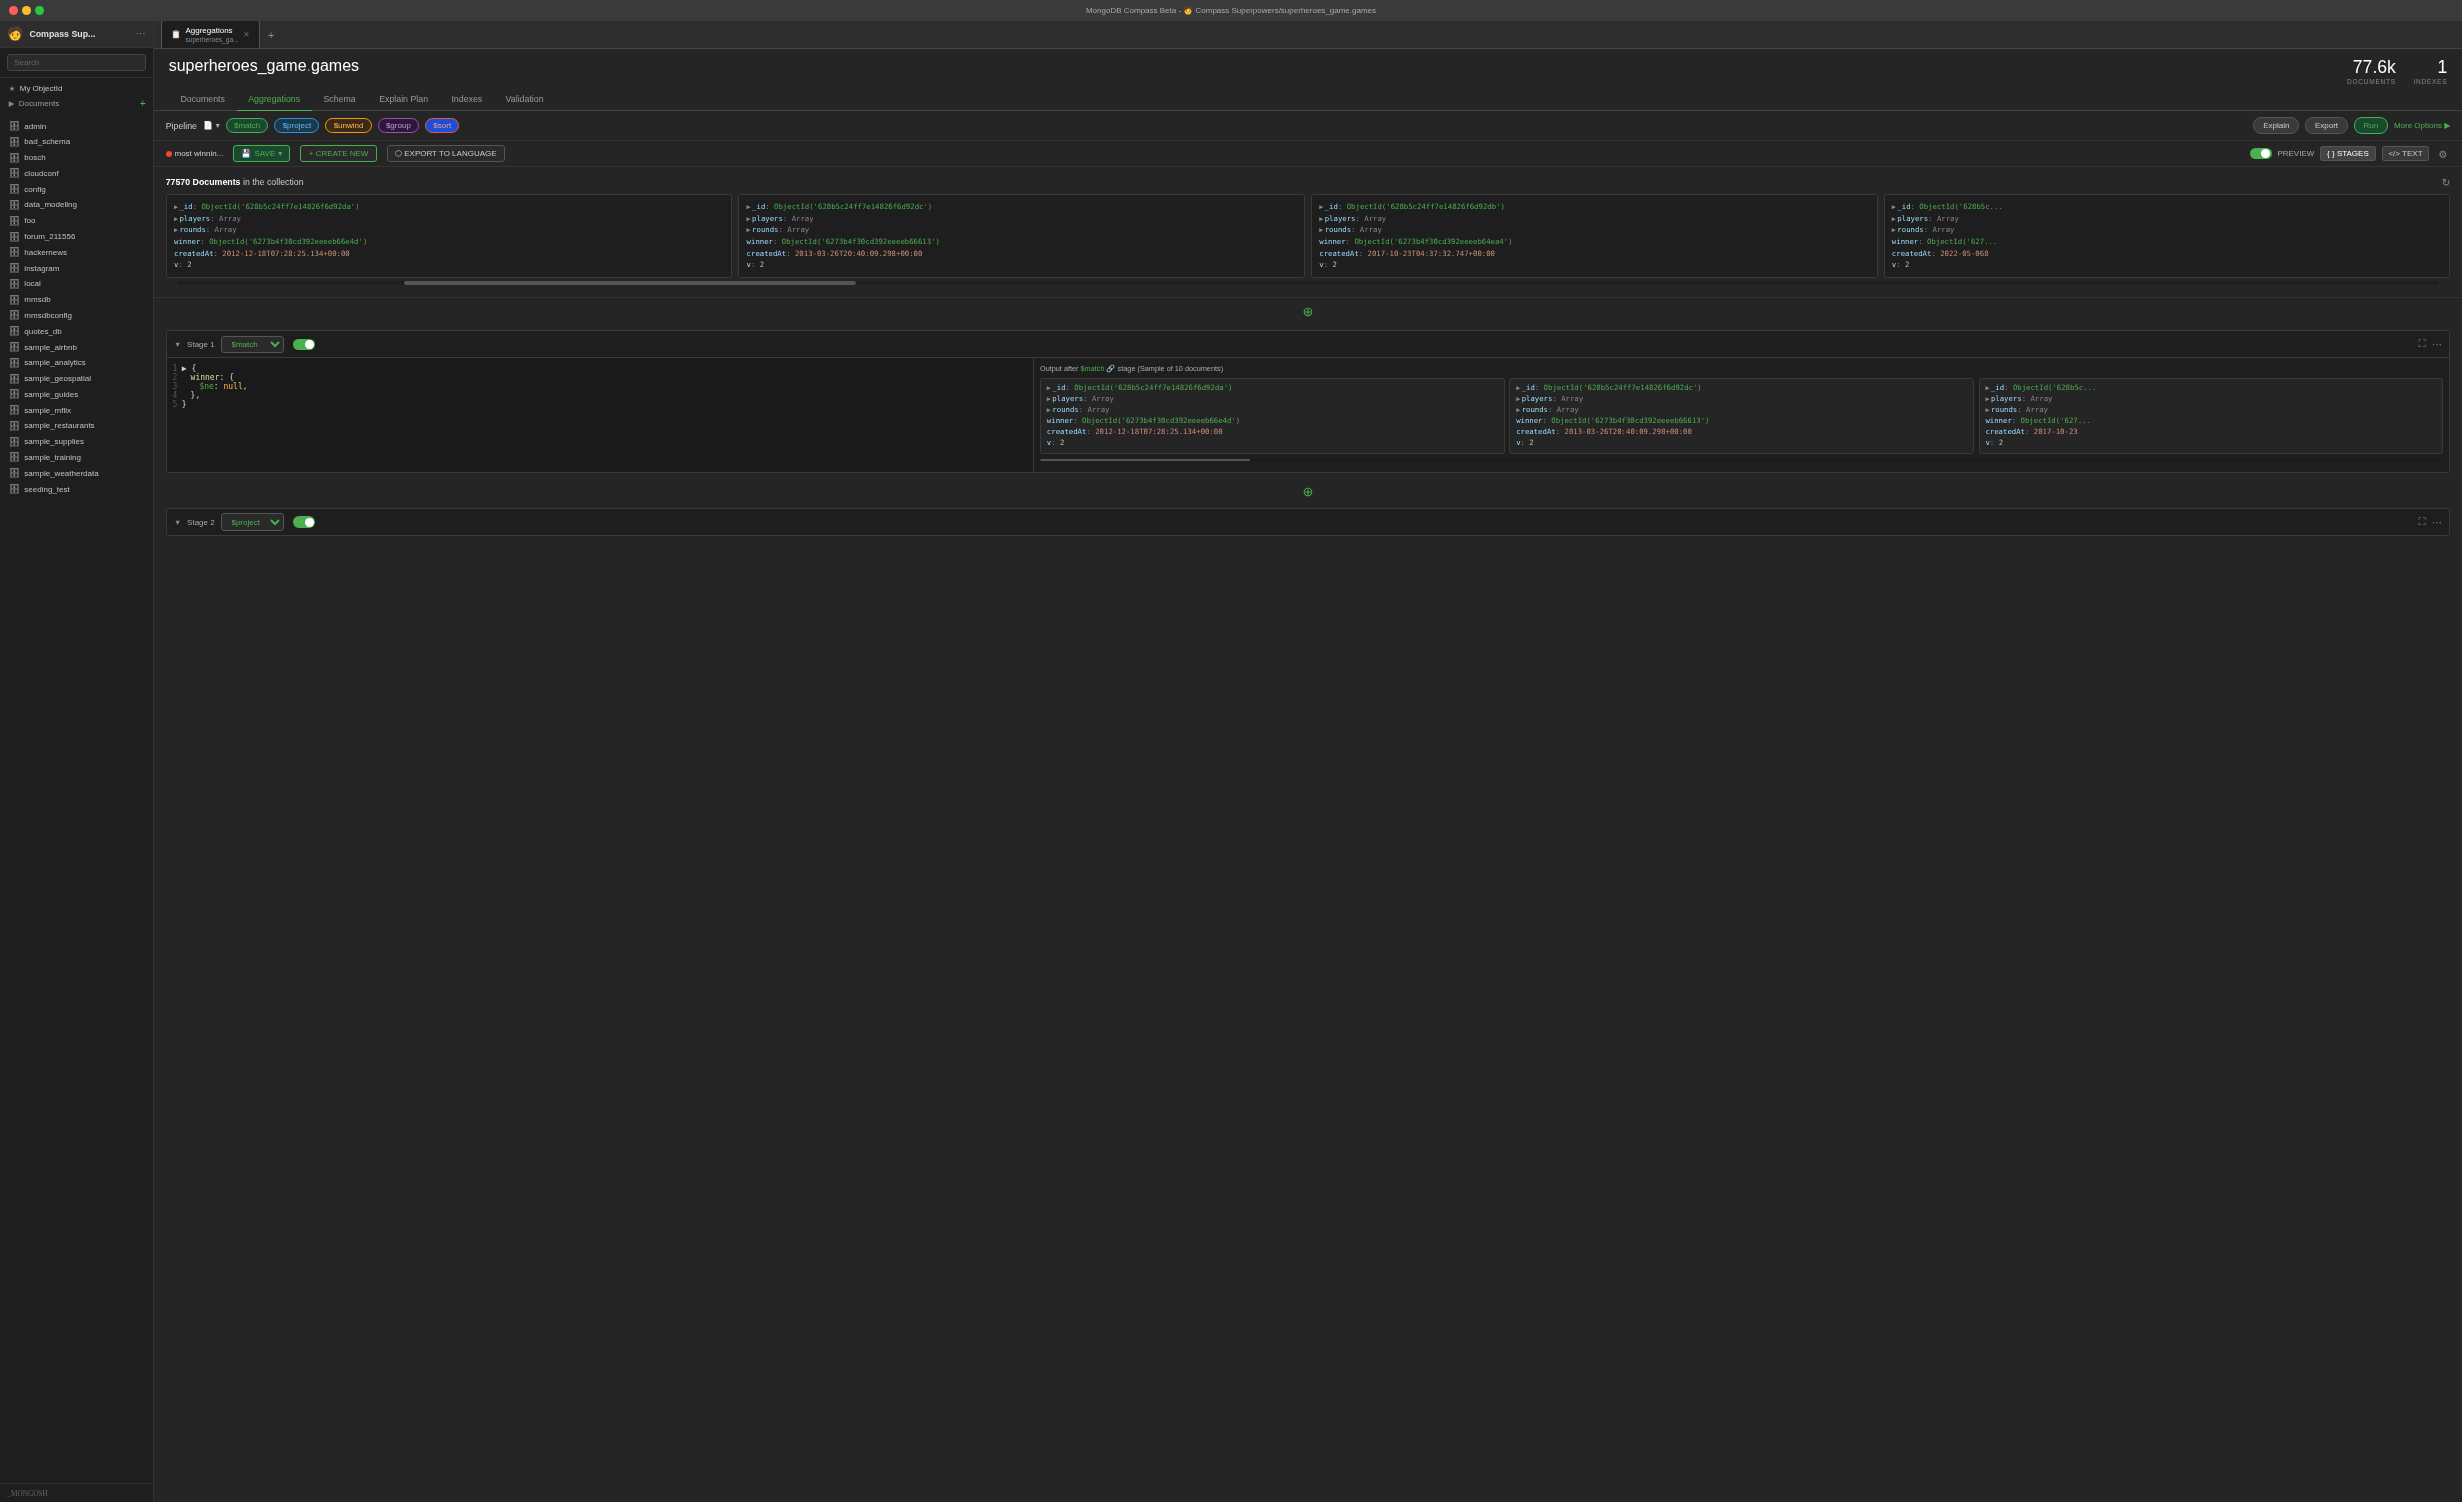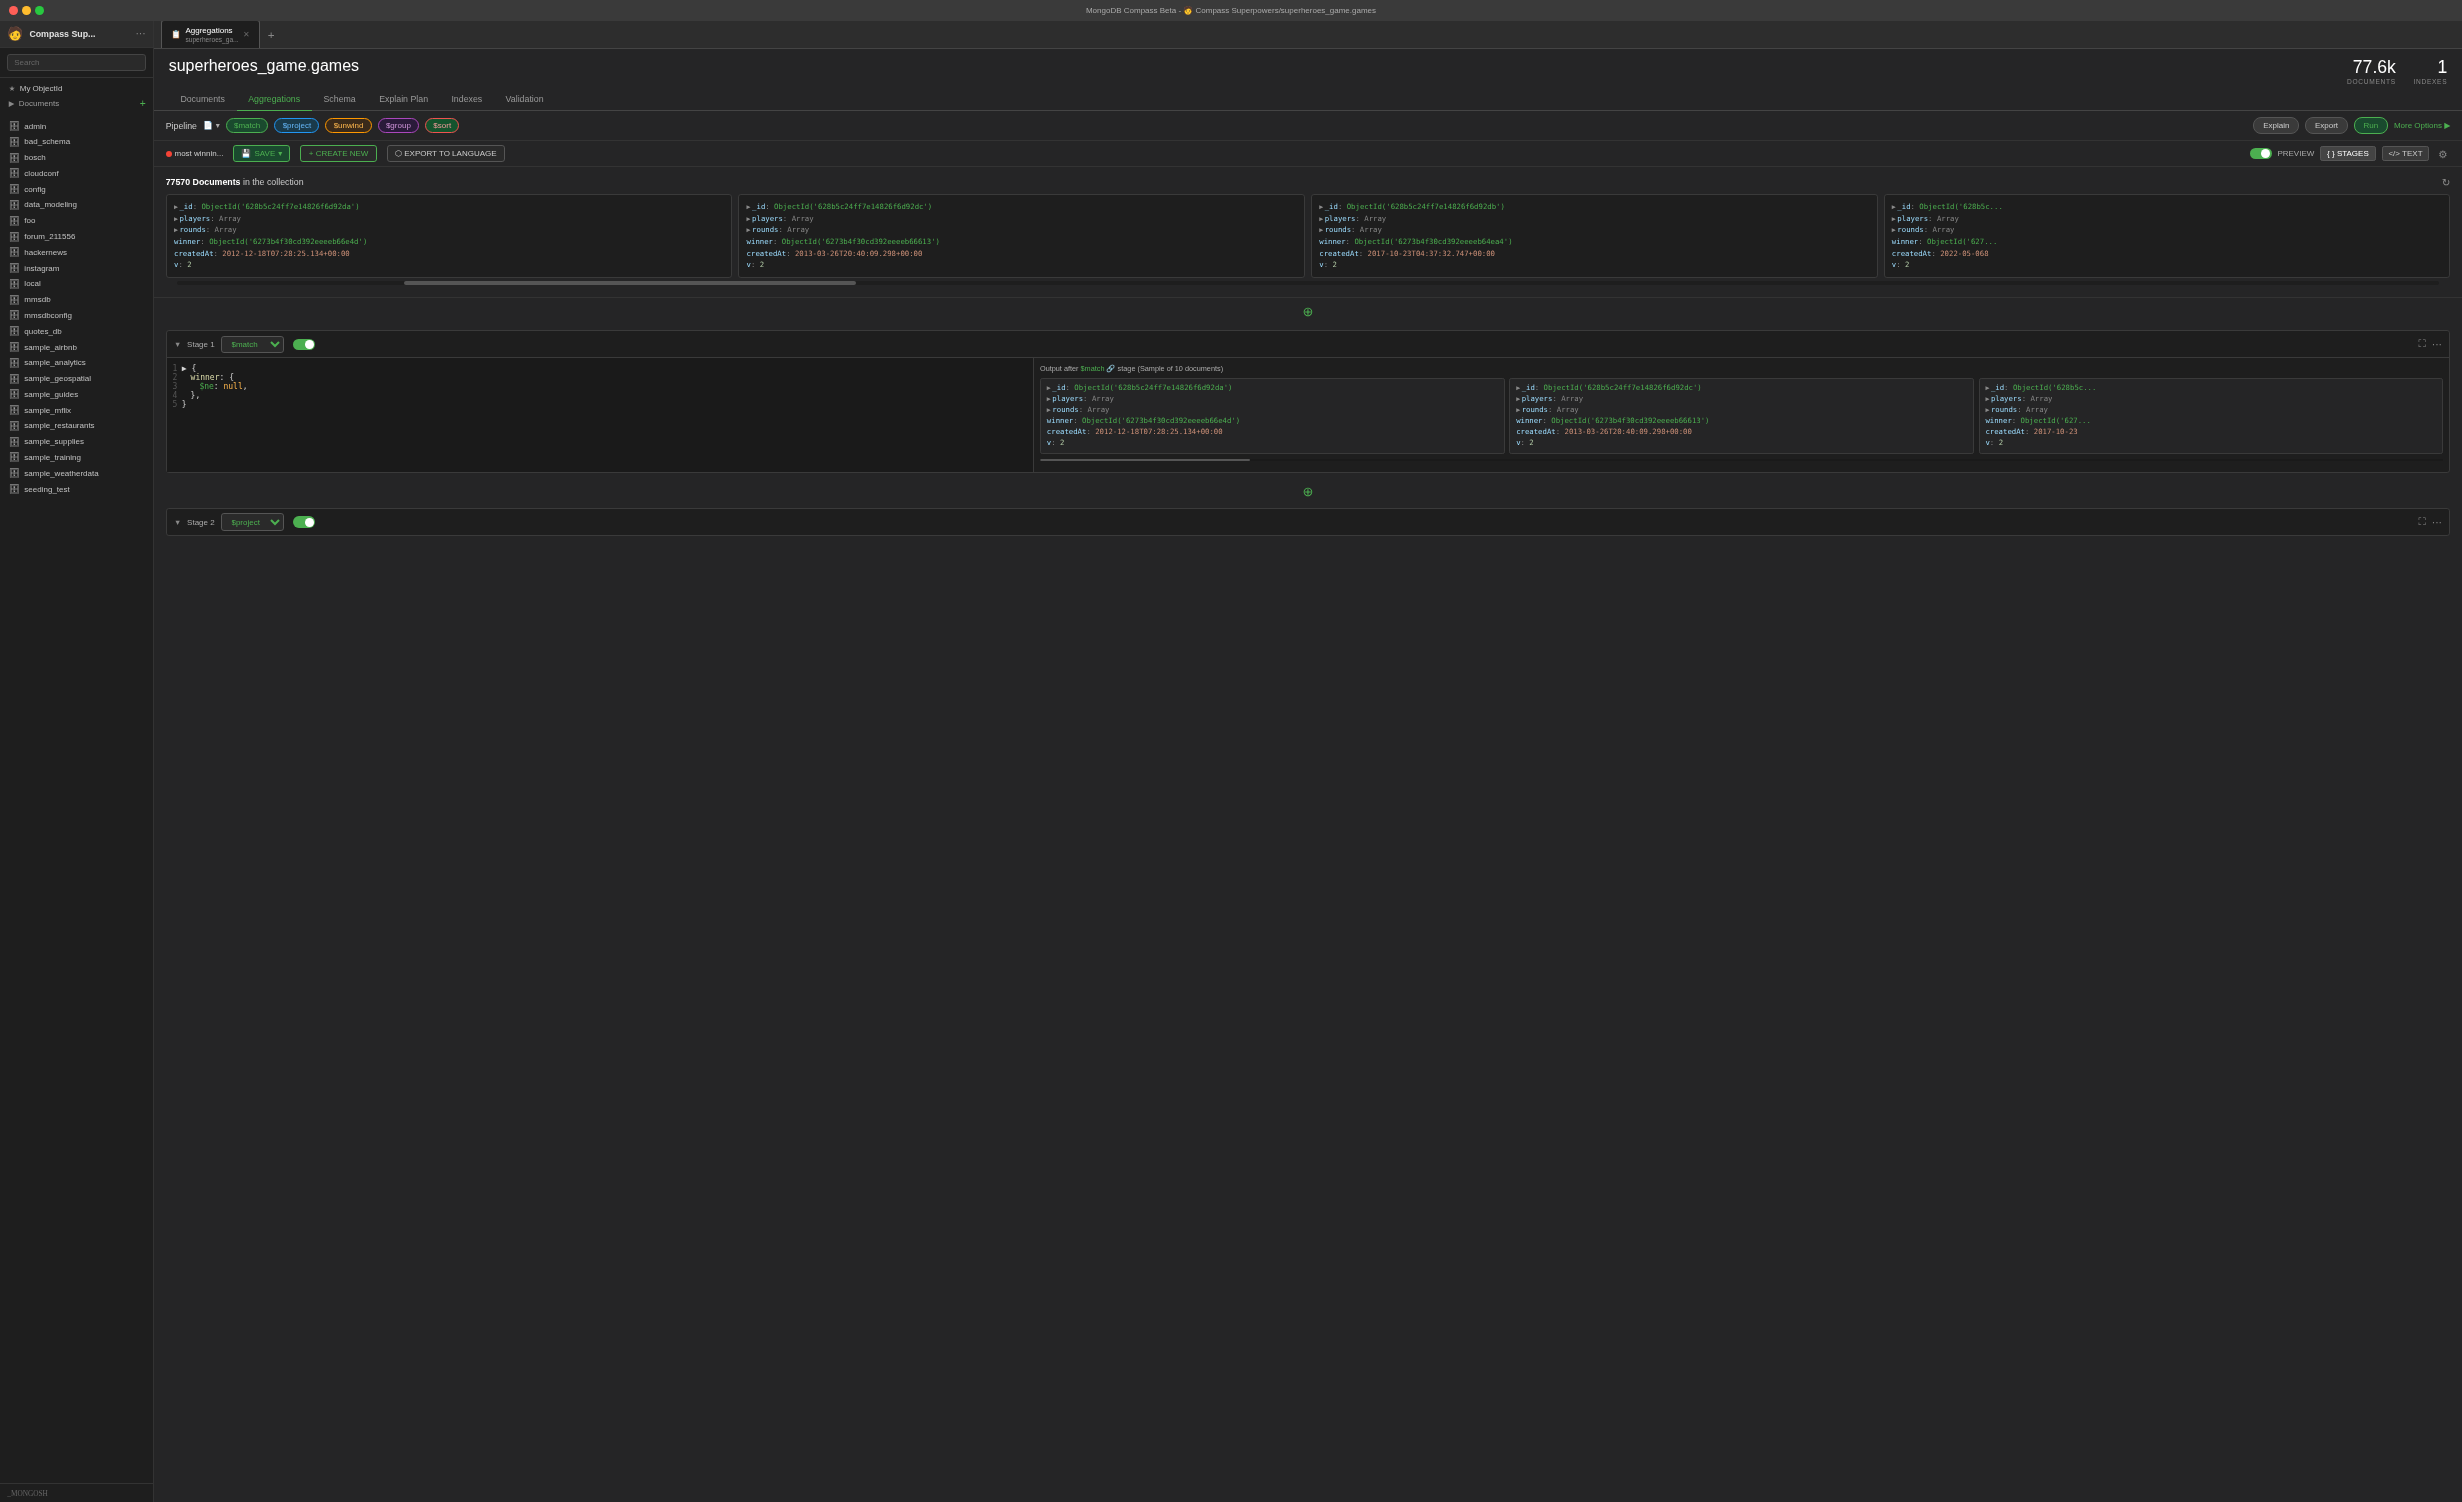--- a/index.html
+++ b/index.html
@@ -179,21 +179,21 @@
       padding: 2.2px 7.3px;
       border-radius: 8.8px;
       font-size: 8px;
       cursor: pointer;
       border: none;
     }
     .stage-tag.match { background: #1a4a2e; color: #4caf50; border: 0.7px solid #4caf50; }
     .stage-tag.project { background: #1a3a4a; color: #64b5f6; border: 0.7px solid #2196f3; }
     .stage-tag.unwind { background: #3a2a1a; color: #ffb74d; border: 0.7px solid #ff9800; }
     .stage-tag.group { background: #2a1a3a; color: #ce93d8; border: 0.7px solid #ab47bc; }
-    .stage-tag.sort { background: #14532d; color: #ef9a9a; border: 0.7px solid #ef5350; }
+    .stage-tag.sort { background: #1d4ed8; color: #ef9a9a; border: 0.7px solid #ef5350; }
 
     .spacer { flex: 1; }
     .btn {
       padding: 2.9px 8.8px;
       border-radius: 8px;
       font-size: 8px;
       cursor: pointer;
       border: 0.7px solid #555;
       background: #3a3a3a;
       color: #ccc;

